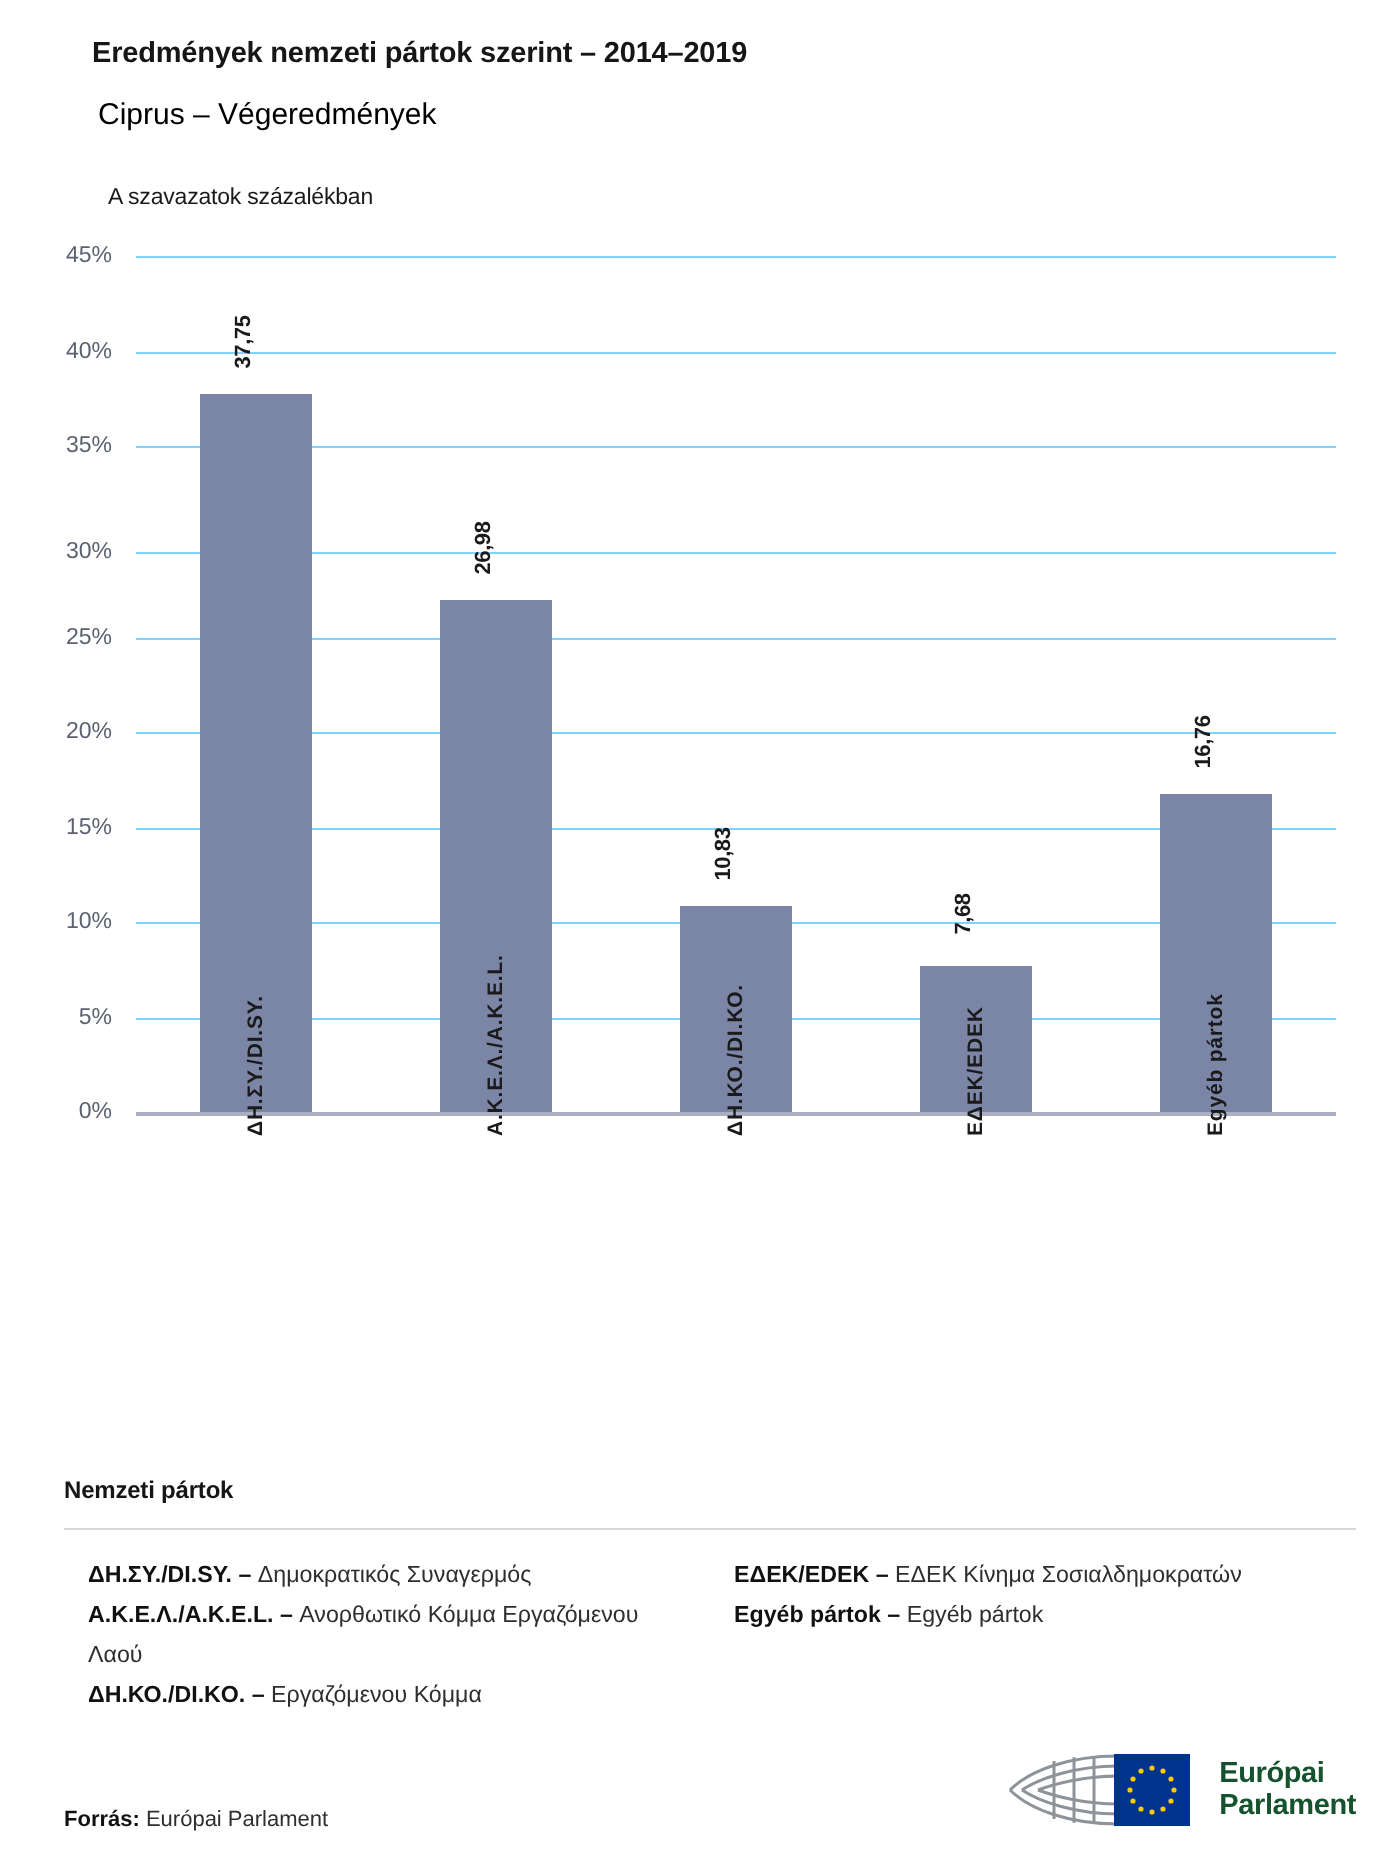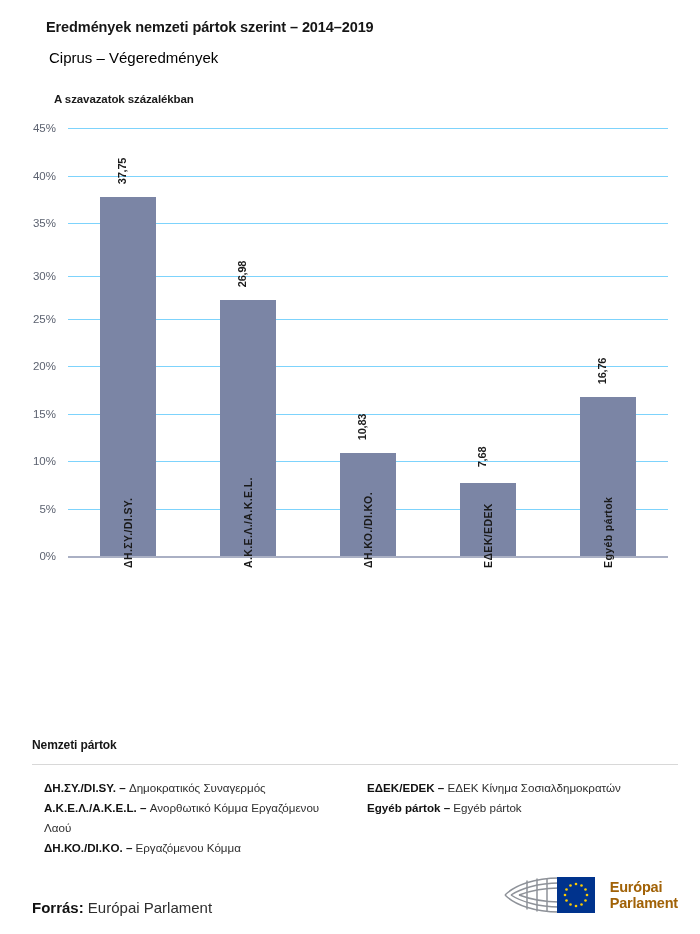--- a/index.html
+++ b/index.html
@@ -30,21 +30,21 @@
   }
   .chart-subtitle {
     font-size: 15px;
     font-weight: normal;
     color: #000000;
     margin: 11px 0 0 3px;
     line-height: 1.3;
   }
   .axis-caption {
     font-size: 11.5px;
-    font-weight: bold;
+    font-weight: normal;
     color: #1a1a1a;
     margin: 26px 0 0 8px;
     letter-spacing: -0.1px;
   }
 
   
   .chart-wrap {
     position: relative;
     margin-top: 18px;
     height: 520px;
@@ -156,41 +156,41 @@
   .footer {
     position: absolute;
     left: 32px;
     right: 22px;
     bottom: 18px;
     display: flex;
     align-items: flex-end;
     justify-content: space-between;
   }
   .source {
-    font-size: 15px;
+    font-size: 11px;
     color: #2e2e2e;
   }
   .source-label {
     font-weight: bold;
     color: #111111;
   }
   .logo {
     display: flex;
     align-items: center;
     gap: 9px;
   }
   .logo-mark {
     display: flex;
     align-items: center;
   }
   .logo-text {
     font-size: 14.5px;
     font-weight: bold;
     line-height: 1.12;
-    color: #a16207;
+    color: #14532d;
     letter-spacing: -0.2px;
   }
 </style>
 </head>
 <body>
 
 <div class="header">
   <div class="chart-title">Eredmények nemzeti pártok szerint – 2014–2019</div>
   <div class="chart-subtitle">Ciprus – Végeredmények</div>
   <div class="axis-caption">A szavazatok százalékban</div>

